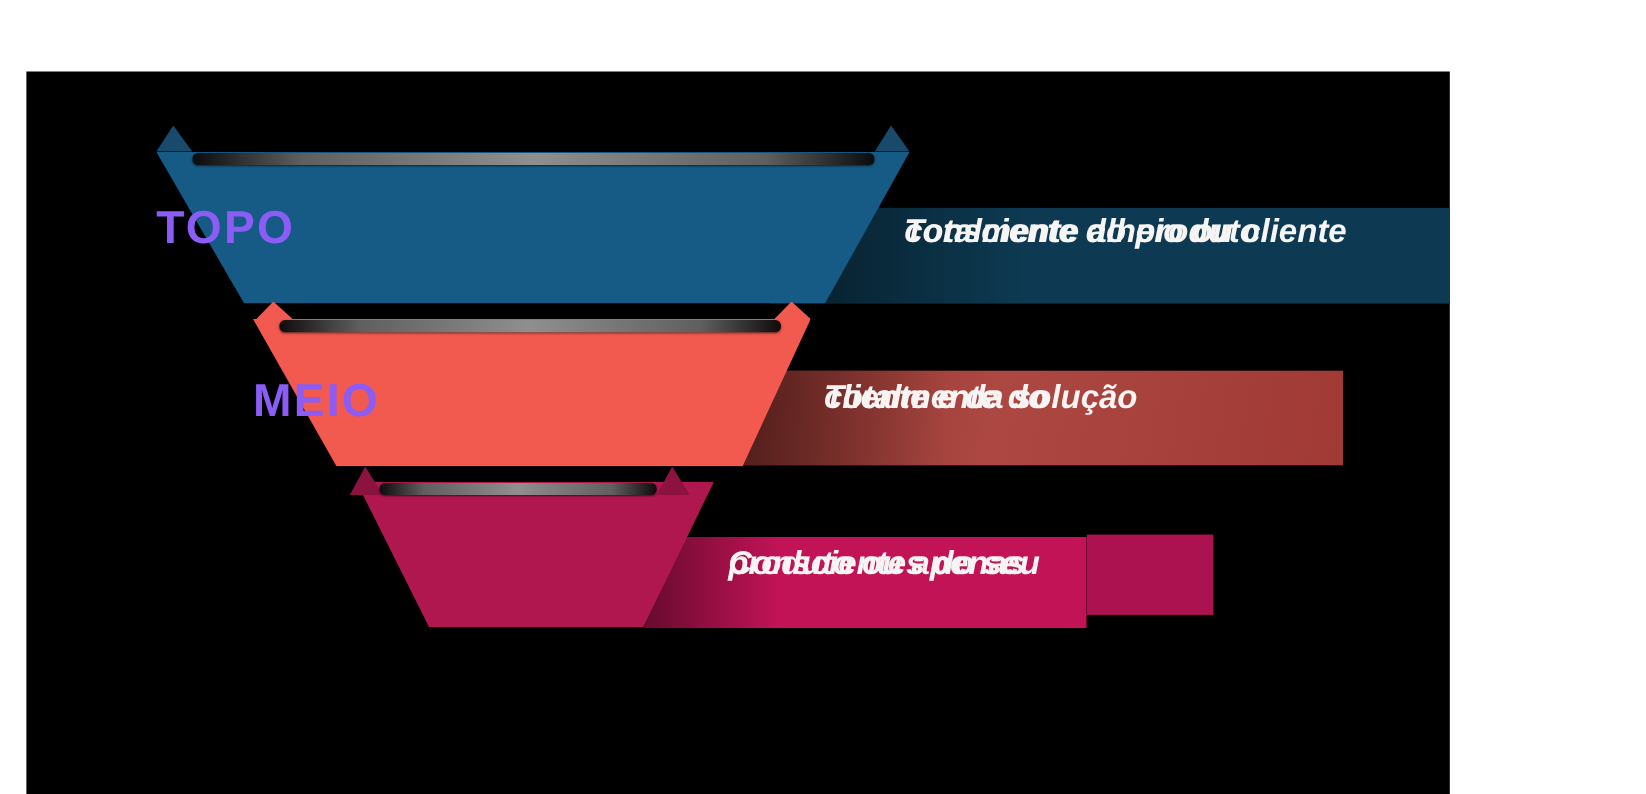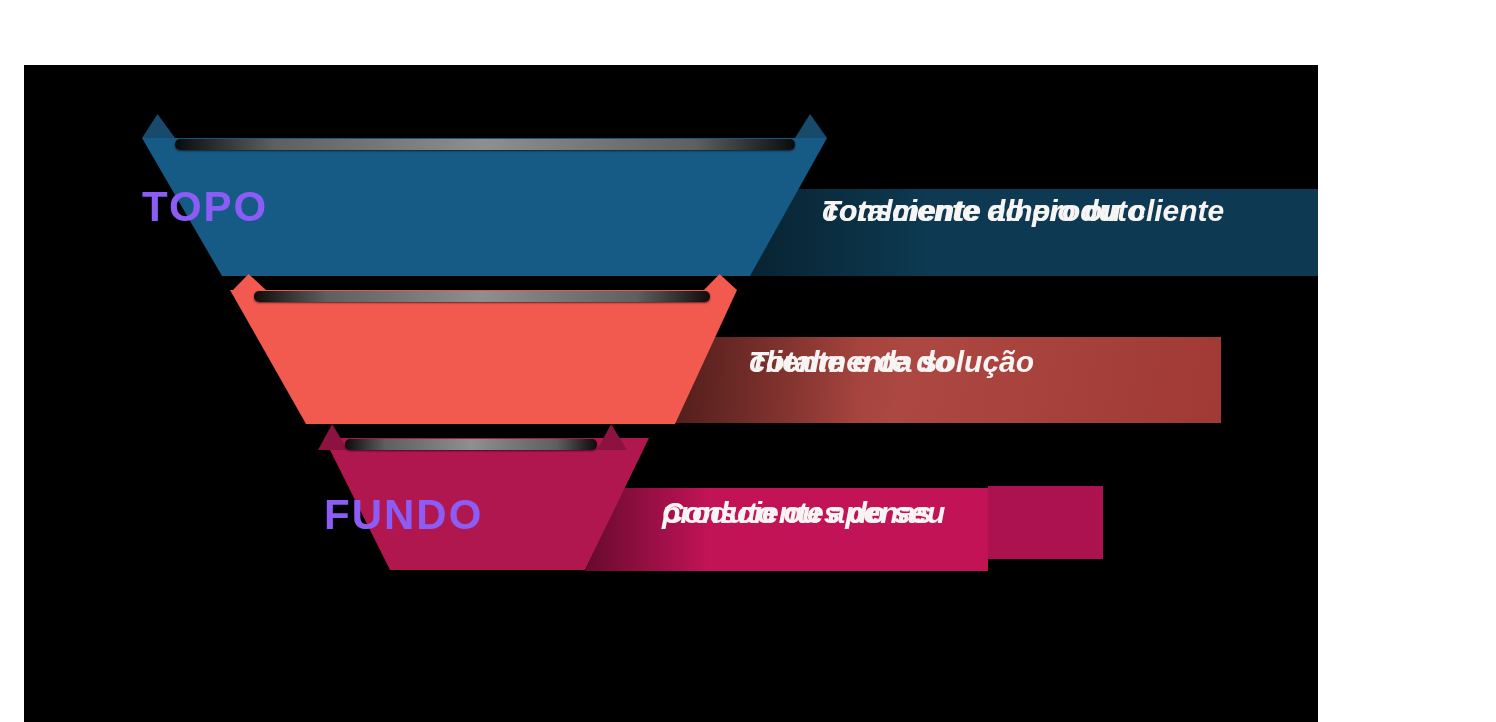--- a/index.html
+++ b/index.html
@@ -104,21 +104,21 @@
   <div class="fold fold-meio-l" style="background-color: rgb(242, 89, 79);"></div>
   <div class="fold fold-meio-r" style="background-color: rgb(242, 89, 79);"></div>
   <div class="fold fold-fundo-l" style="background-color: rgb(140, 18, 64);"></div>
   <div class="fold fold-fundo-r" style="background-color: rgb(140, 18, 64);"></div>
 
   <div class="strip strip-topo"></div>
   <div class="strip strip-meio"></div>
   <div class="strip strip-fundo"></div>
 
   <div class="seg-label label-topo">TOPO</div>
-  <div class="seg-label label-fundo">FUNDO</div>
+  <div class="seg-label label-meio">MEIO</div>
 
   <div class="desc desc-topo">
     <div>Totalmente alheio ou cliente</div>
     <div>consciente do produto</div>
   </div>
   <div class="desc desc-meio">
     <div>Totalmente do</div>
     <div>cliente e da solução</div>
   </div>
   <div class="desc desc-fundo">

